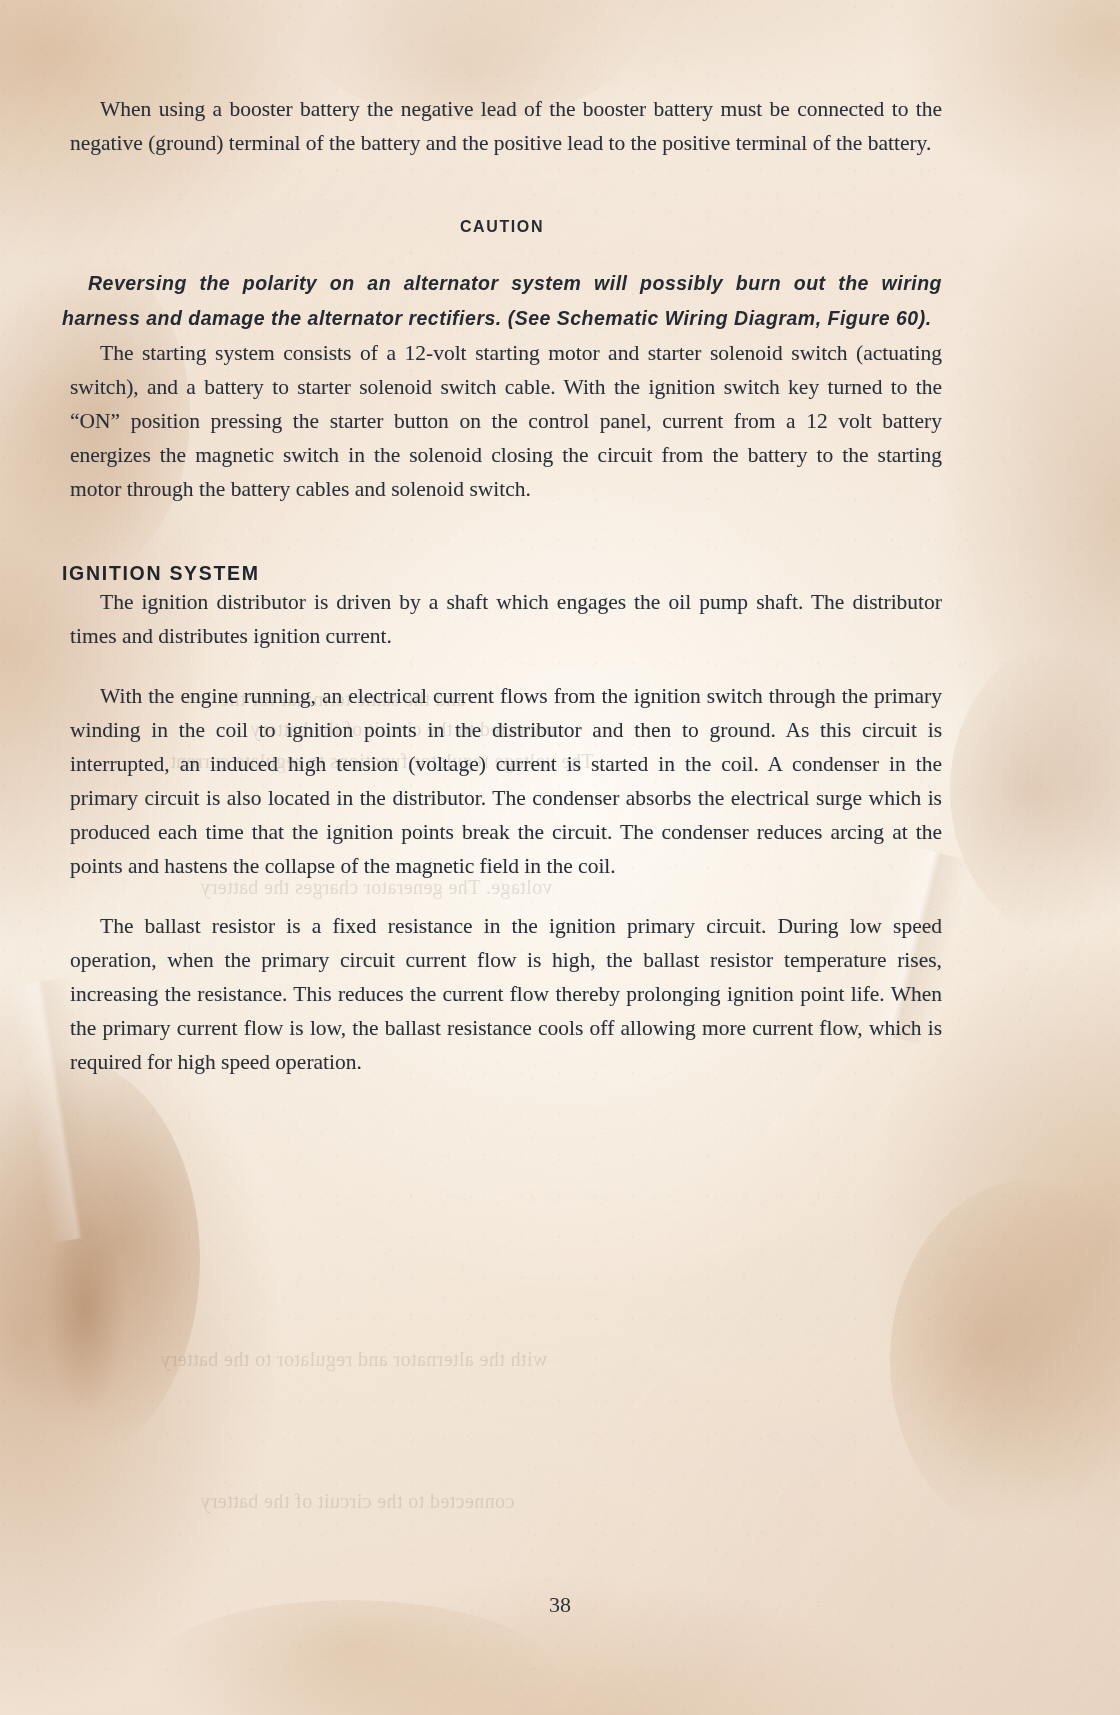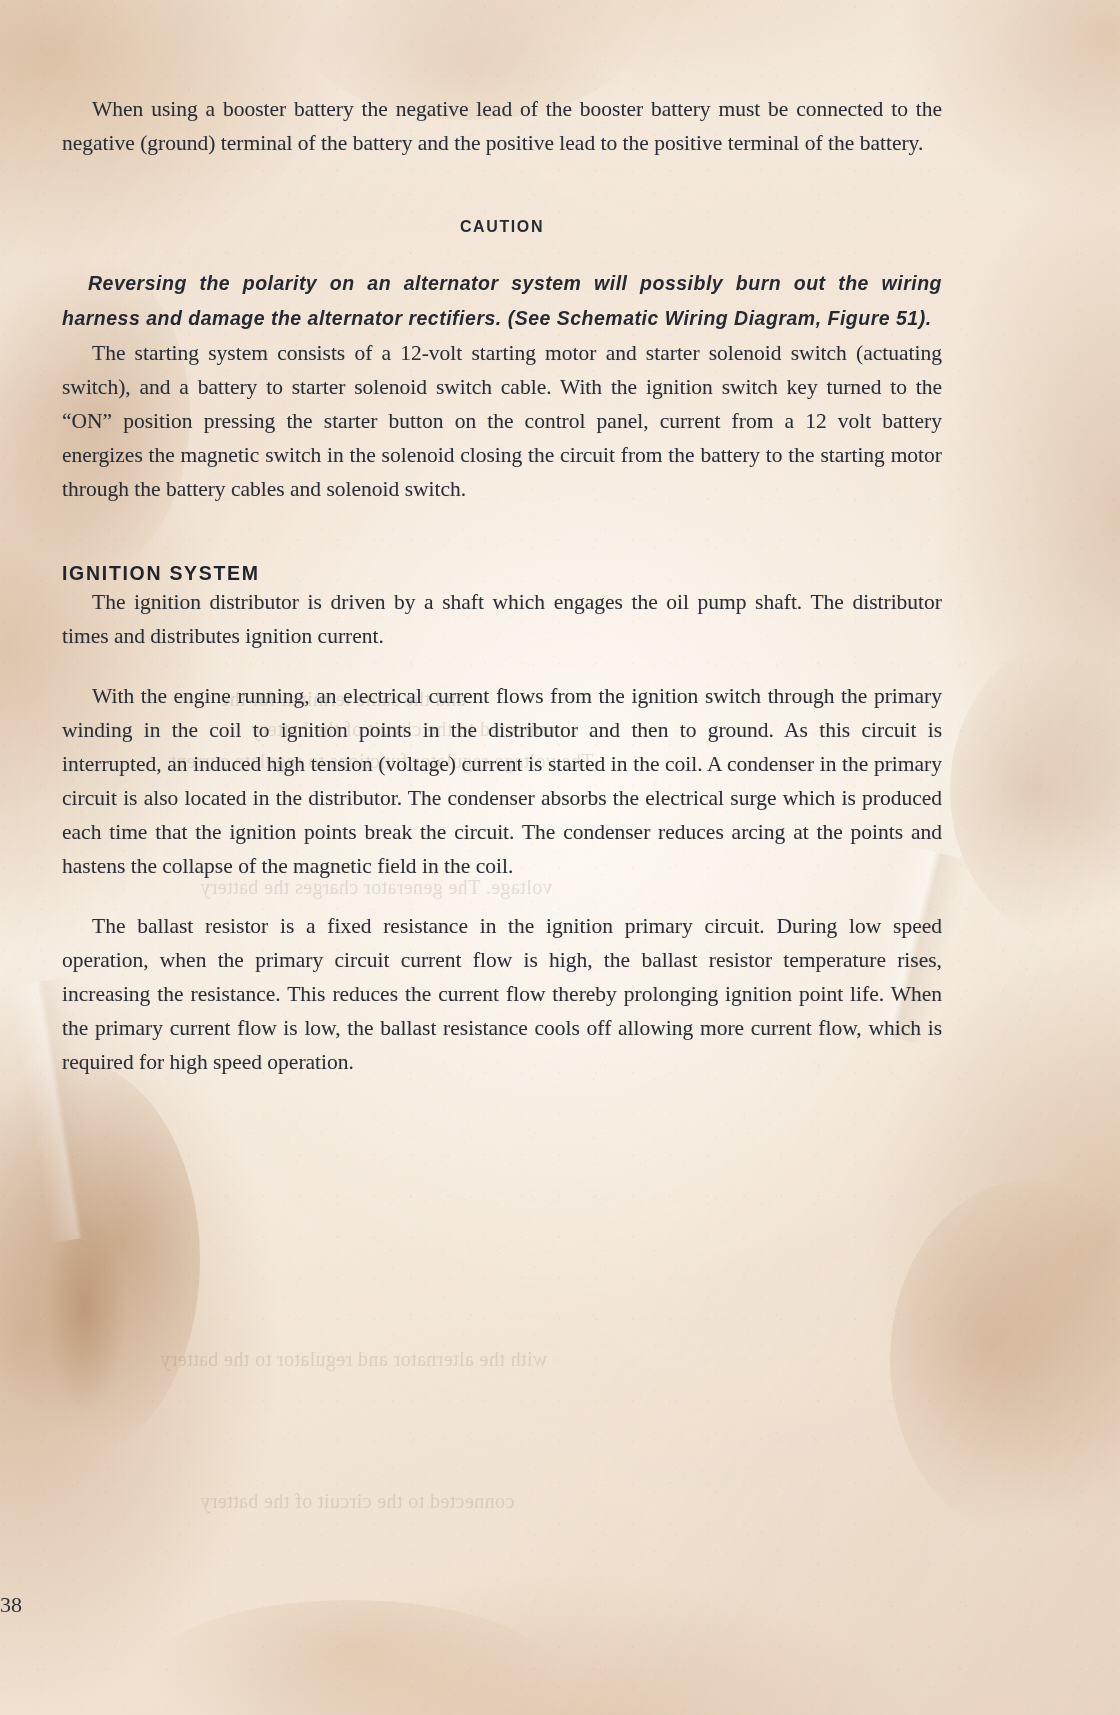--- a/index.html
+++ b/index.html
@@ -94,21 +94,21 @@
 
   
   .content {
     position: absolute;
     left: 62px;
     top: 92px;
     width: 880px;
   }
 
   p.body {
-    margin: 0 0 0 0;
+    margin: 0 0 0 8px;
     font-size: 21.5px;
     line-height: 34px;
     text-align: justify;
     text-indent: 30px;
     color: #2a2f38;
     text-shadow: 0 0 1px rgba(60,70,90,0.18);
   }
   p.body + p.body { margin-top: 26px; }
 
   .caution-title {
@@ -143,21 +143,21 @@
     color: #20252d;
   }
 
   .after-heading { margin-top: 26px; }
 
   .page-number {
     position: absolute;
     left: 0;
     right: 0;
     top: 1592px;
-    text-align: left;
+    text-align: center;
     font-family: "Liberation Serif", serif;
     font-size: 22px;
     color: #2c323b;
   }
 
   
   .veil {
     position: absolute;
     inset: 0;
     pointer-events: none;
@@ -191,21 +191,21 @@
   <div class="showthrough" style="left:200px; top:876px;">voltage. The generator charges the battery</div>
   <div class="showthrough" style="left:160px; top:1348px;">with the alternator and regulator to the battery</div>
   <div class="showthrough" style="left:200px; top:1490px;">connected to the circuit of the battery</div>
 
   <div class="content">
 
     <p class="body">When using a booster battery the negative lead of the booster battery must be connected to the negative (ground) terminal of the battery and the positive lead to the positive terminal of the battery.</p>
 
     <div class="caution-title">CAUTION</div>
 
-    <p class="caution-body">Reversing the polarity on an alternator system will possibly burn out the wiring harness and damage the alternator rectifiers. (See Schematic Wiring Diagram, Figure 51).</p>
+    <p class="caution-body">Reversing the polarity on an alternator system will possibly burn out the wiring harness and damage the alternator rectifiers. (See Schematic Wiring Diagram, Figure 60).</p>
 
 
     <p class="body after-heading">The starting system consists of a 12-volt starting motor and starter solenoid switch (actuating switch), and a battery to starter solenoid switch cable. With the ignition switch key turned to the “ON” position pressing the starter button on the control panel, current from a 12 volt battery energizes the magnetic switch in the solenoid closing the circuit from the battery to the starting motor through the battery cables and solenoid switch.</p>
 
     <h2 class="section">IGNITION SYSTEM</h2>
 
     <p class="body after-heading">The ignition distributor is driven by a shaft which engages the oil pump shaft. The distributor times and distributes ignition current.</p>
 
     <p class="body">With the engine running, an electrical current flows from the ignition switch through the primary winding in the coil to ignition points in the distributor and then to ground. As this circuit is interrupted, an induced high tension (voltage) current is started in the coil. A condenser in the primary circuit is also located in the distributor. The condenser absorbs the electrical surge which is produced each time that the ignition points break the circuit. The condenser reduces arcing at the points and hastens the collapse of the magnetic field in the coil.</p>
 

